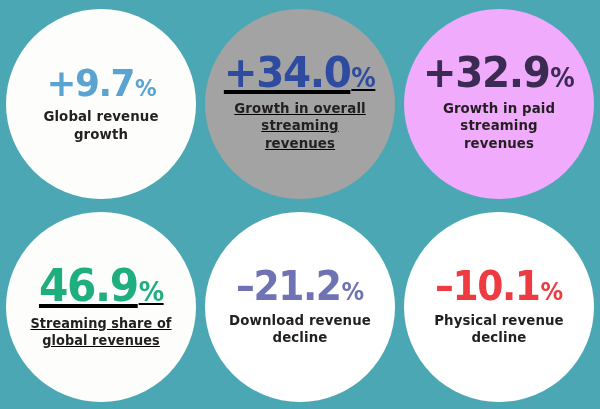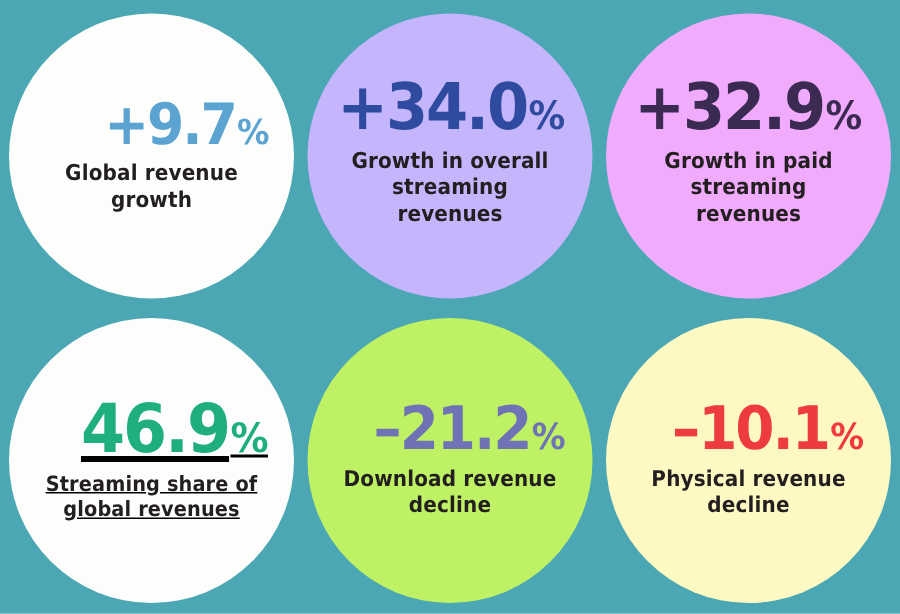--- a/index.html
+++ b/index.html
@@ -36,21 +36,21 @@
     align-items: center;
     justify-content: center;
   }
   .bubble {
     width: 190px;
     height: 190px;
     border-radius: 50%;
     background: #fdfefb;
     display: flex;
     flex-direction: column;
-    align-items: flex-end;
+    align-items: center;
     justify-content: center;
     box-sizing: border-box;
     padding: 6px 14px;
   }
   .stat-value {
     font-family: "DejaVu Sans", sans-serif;
     font-weight: 700;
     letter-spacing: -1.5px;
     line-height: 0.95;
     white-space: nowrap;
@@ -107,21 +107,21 @@
       <div class="bubble" style="background: rgb(253, 254, 251);">
         <div class="stat-value" style="color: rgb(91, 163, 208);">
           <span class="stat-number">+9.7</span>
             <span class="stat-pct">%</span>
         </div>
         <div class="stat-label" style="color: rgb(35, 31, 32);">Global revenue growth</div>
       </div>
     </div>
 
     <div class="cell cell-2">
-      <div class="bubble" style="background: #c4b5fd;">
+      <div class="bubble" style="background: #a3a3a3; text-decoration: underline;">
         <div class="stat-value" style="color: rgb(47, 75, 160);">
           <span class="stat-number">+34.0</span>
             <span class="stat-pct">%</span>
         </div>
         <div class="stat-label" style="color: rgb(35, 31, 32);">Growth in overall streaming revenues</div>
       </div>
     </div>
 
     <div class="cell cell-3">
       <div class="bubble" style="background: #f0abfc;">
@@ -137,31 +137,31 @@
       <div class="bubble" style="background: rgb(253, 254, 251); text-decoration: underline;">
         <div class="stat-value" style="color: rgb(31, 174, 128);">
           <span class="stat-number">46.9</span>
             <span class="stat-pct">%</span>
         </div>
         <div class="stat-label" style="color: rgb(35, 31, 32);">Streaming share of global revenues</div>
       </div>
     </div>
 
     <div class="cell cell-5">
-      <div class="bubble" style="background: #bef264;">
+      <div class="bubble" style="background: #ffffff;">
         <div class="stat-value" style="color: rgb(111, 114, 180);">
           <span class="stat-number">–21.2</span>
             <span class="stat-pct">%</span>
         </div>
         <div class="stat-label" style="color: rgb(35, 31, 32);">Download revenue decline</div>
       </div>
     </div>
 
     <div class="cell cell-6">
-      <div class="bubble" style="background: #fef9c3;">
+      <div class="bubble" style="background: #ffffff;">
         <div class="stat-value" style="color: rgb(238, 59, 66);">
           <span class="stat-number">–10.1</span>
             <span class="stat-pct">%</span>
         </div>
         <div class="stat-label" style="color: rgb(35, 31, 32);">Physical revenue decline</div>
       </div>
     </div>
 
   </div>
 </div>

